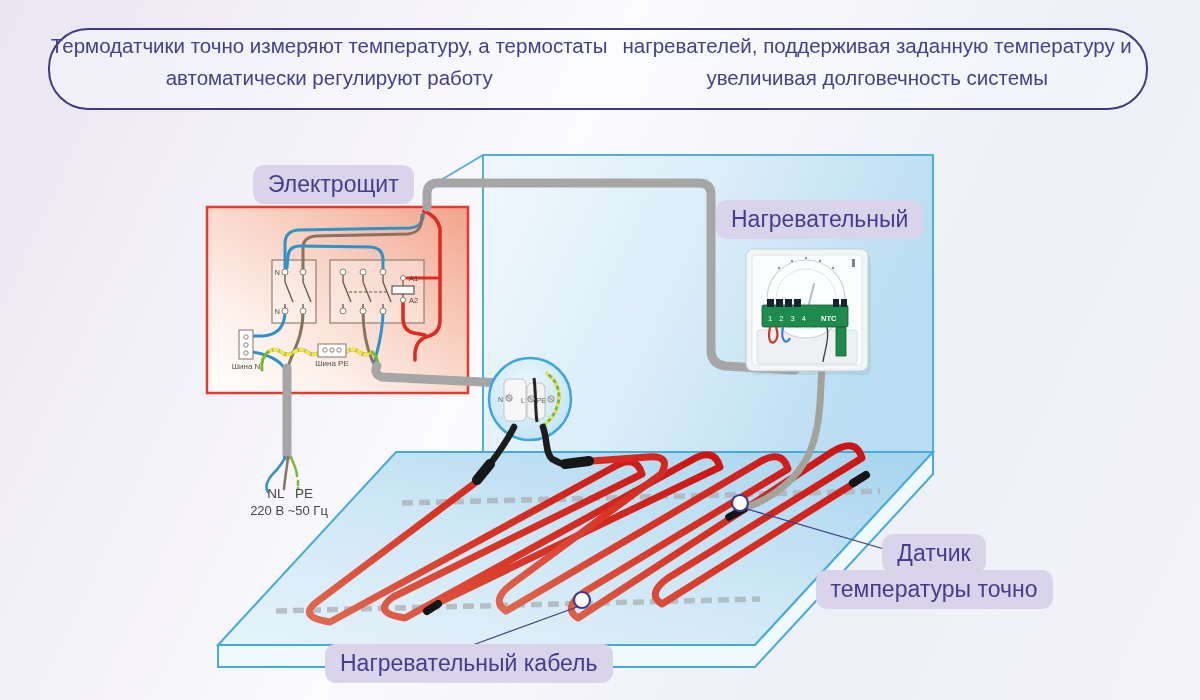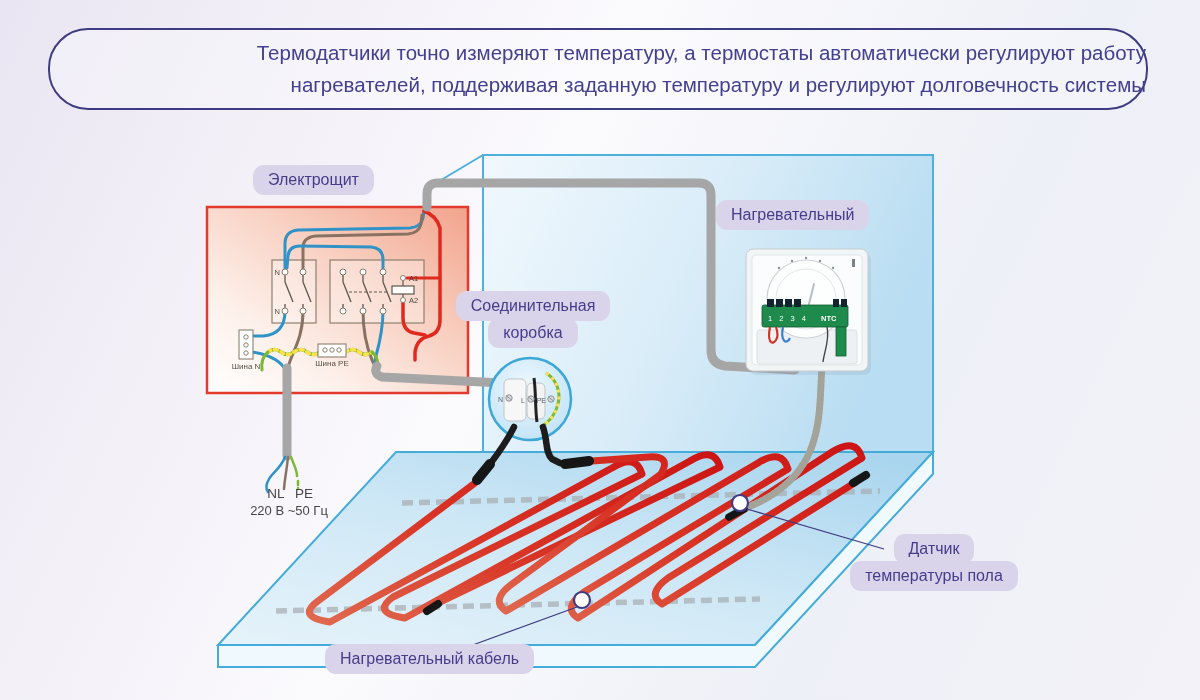--- a/index.html
+++ b/index.html
@@ -7,26 +7,26 @@
     width:1200px;height:700px;overflow:hidden;position:relative;
     font-family:"Liberation Sans","DejaVu Sans",sans-serif;
     background:linear-gradient(115deg,#e9e5f2 0%,#f0edf6 15%,#fbfafd 42%,#eef0f7 72%,#f4f2f9 100%);
   }
   #stage{position:absolute;left:0;top:0;width:1200px;height:700px;}
   svg{position:absolute;left:0;top:0;}
   .banner{
     position:absolute;left:48px;top:28px;width:1096px;height:78px;
     border:2px solid #3e3b80;border-radius:40px;
     background:rgba(252,251,254,0.35);
-    display:flex;flex-direction:column;justify-content:center;align-items:flex-end;
+    display:flex;flex-direction:row;justify-content:center;align-items:flex-start;
     color:#43408e;font-size:20.5px;line-height:32px;text-align:center;
   }
   .pill{
     display:inline-block;background:#d9d4ea;color:#463c8c;
-    border-radius:11px;font-size:16px;line-height:1.25;
+    border-radius:11px;font-size:23px;line-height:1.25;
     padding:5px 15px;white-space:nowrap;
   }
   .lbl{position:absolute;}
   .stack{display:flex;flex-direction:column;align-items:center;}
   .stack .pill+.pill{margin-top:-3px;}
   svg text{font-family:"Liberation Sans","DejaVu Sans",sans-serif;}
 </style>
 </head>
 <body>
 
@@ -241,38 +241,34 @@
   <g>
     <line x1="747" y1="509" x2="884" y2="549" stroke="#3f3c85" stroke-width="1.3"></line>
     <line x1="577" y1="607" x2="470" y2="646" stroke="#3f3c85" stroke-width="1.3"></line>
     <circle cx="740" cy="503" r="8" fill="#ffffff" stroke="#3f3c85" stroke-width="2.2"></circle>
     <circle cx="582" cy="600" r="8" fill="#ffffff" stroke="#3f3c85" stroke-width="2.2"></circle>
   </g>
 </svg>
 
 <div class="banner">
   <div>Термодатчики точно измеряют температуру, а термостаты автоматически регулируют работу</div>
-  <div>нагревателей, поддерживая заданную температуру и регулируют долговечность системы</div>
+  <div>нагревателей, поддерживая заданную температуру и увеличивая долговечность системы</div>
 </div>
 
 <div class="lbl" style="left:253px;top:165px;">
   <span class="pill">Электрощит</span>
 </div>
 
 <div class="lbl" style="left:716px;top:200px;">
   <span class="pill">Нагревательный</span>
 </div>
 
-<div class="lbl stack" style="left:433px;top:291px;width:200px;">
-  <span class="pill">Соединительная</span>
-  <span class="pill">коробка</span>
-</div>
 
 <div class="lbl stack" style="left:828px;top:534px;width:212px;text-align:center;">
   <span class="pill">Датчик</span>
-  <span class="pill">температуры пола</span>
+  <span class="pill">температуры точно</span>
 </div>
 
 <div class="lbl" style="left:325px;top:644px;border-radius:12px;">
   <span class="pill">Нагревательный кабель</span>
 </div>
 
 </div>
 
 </body></html>

